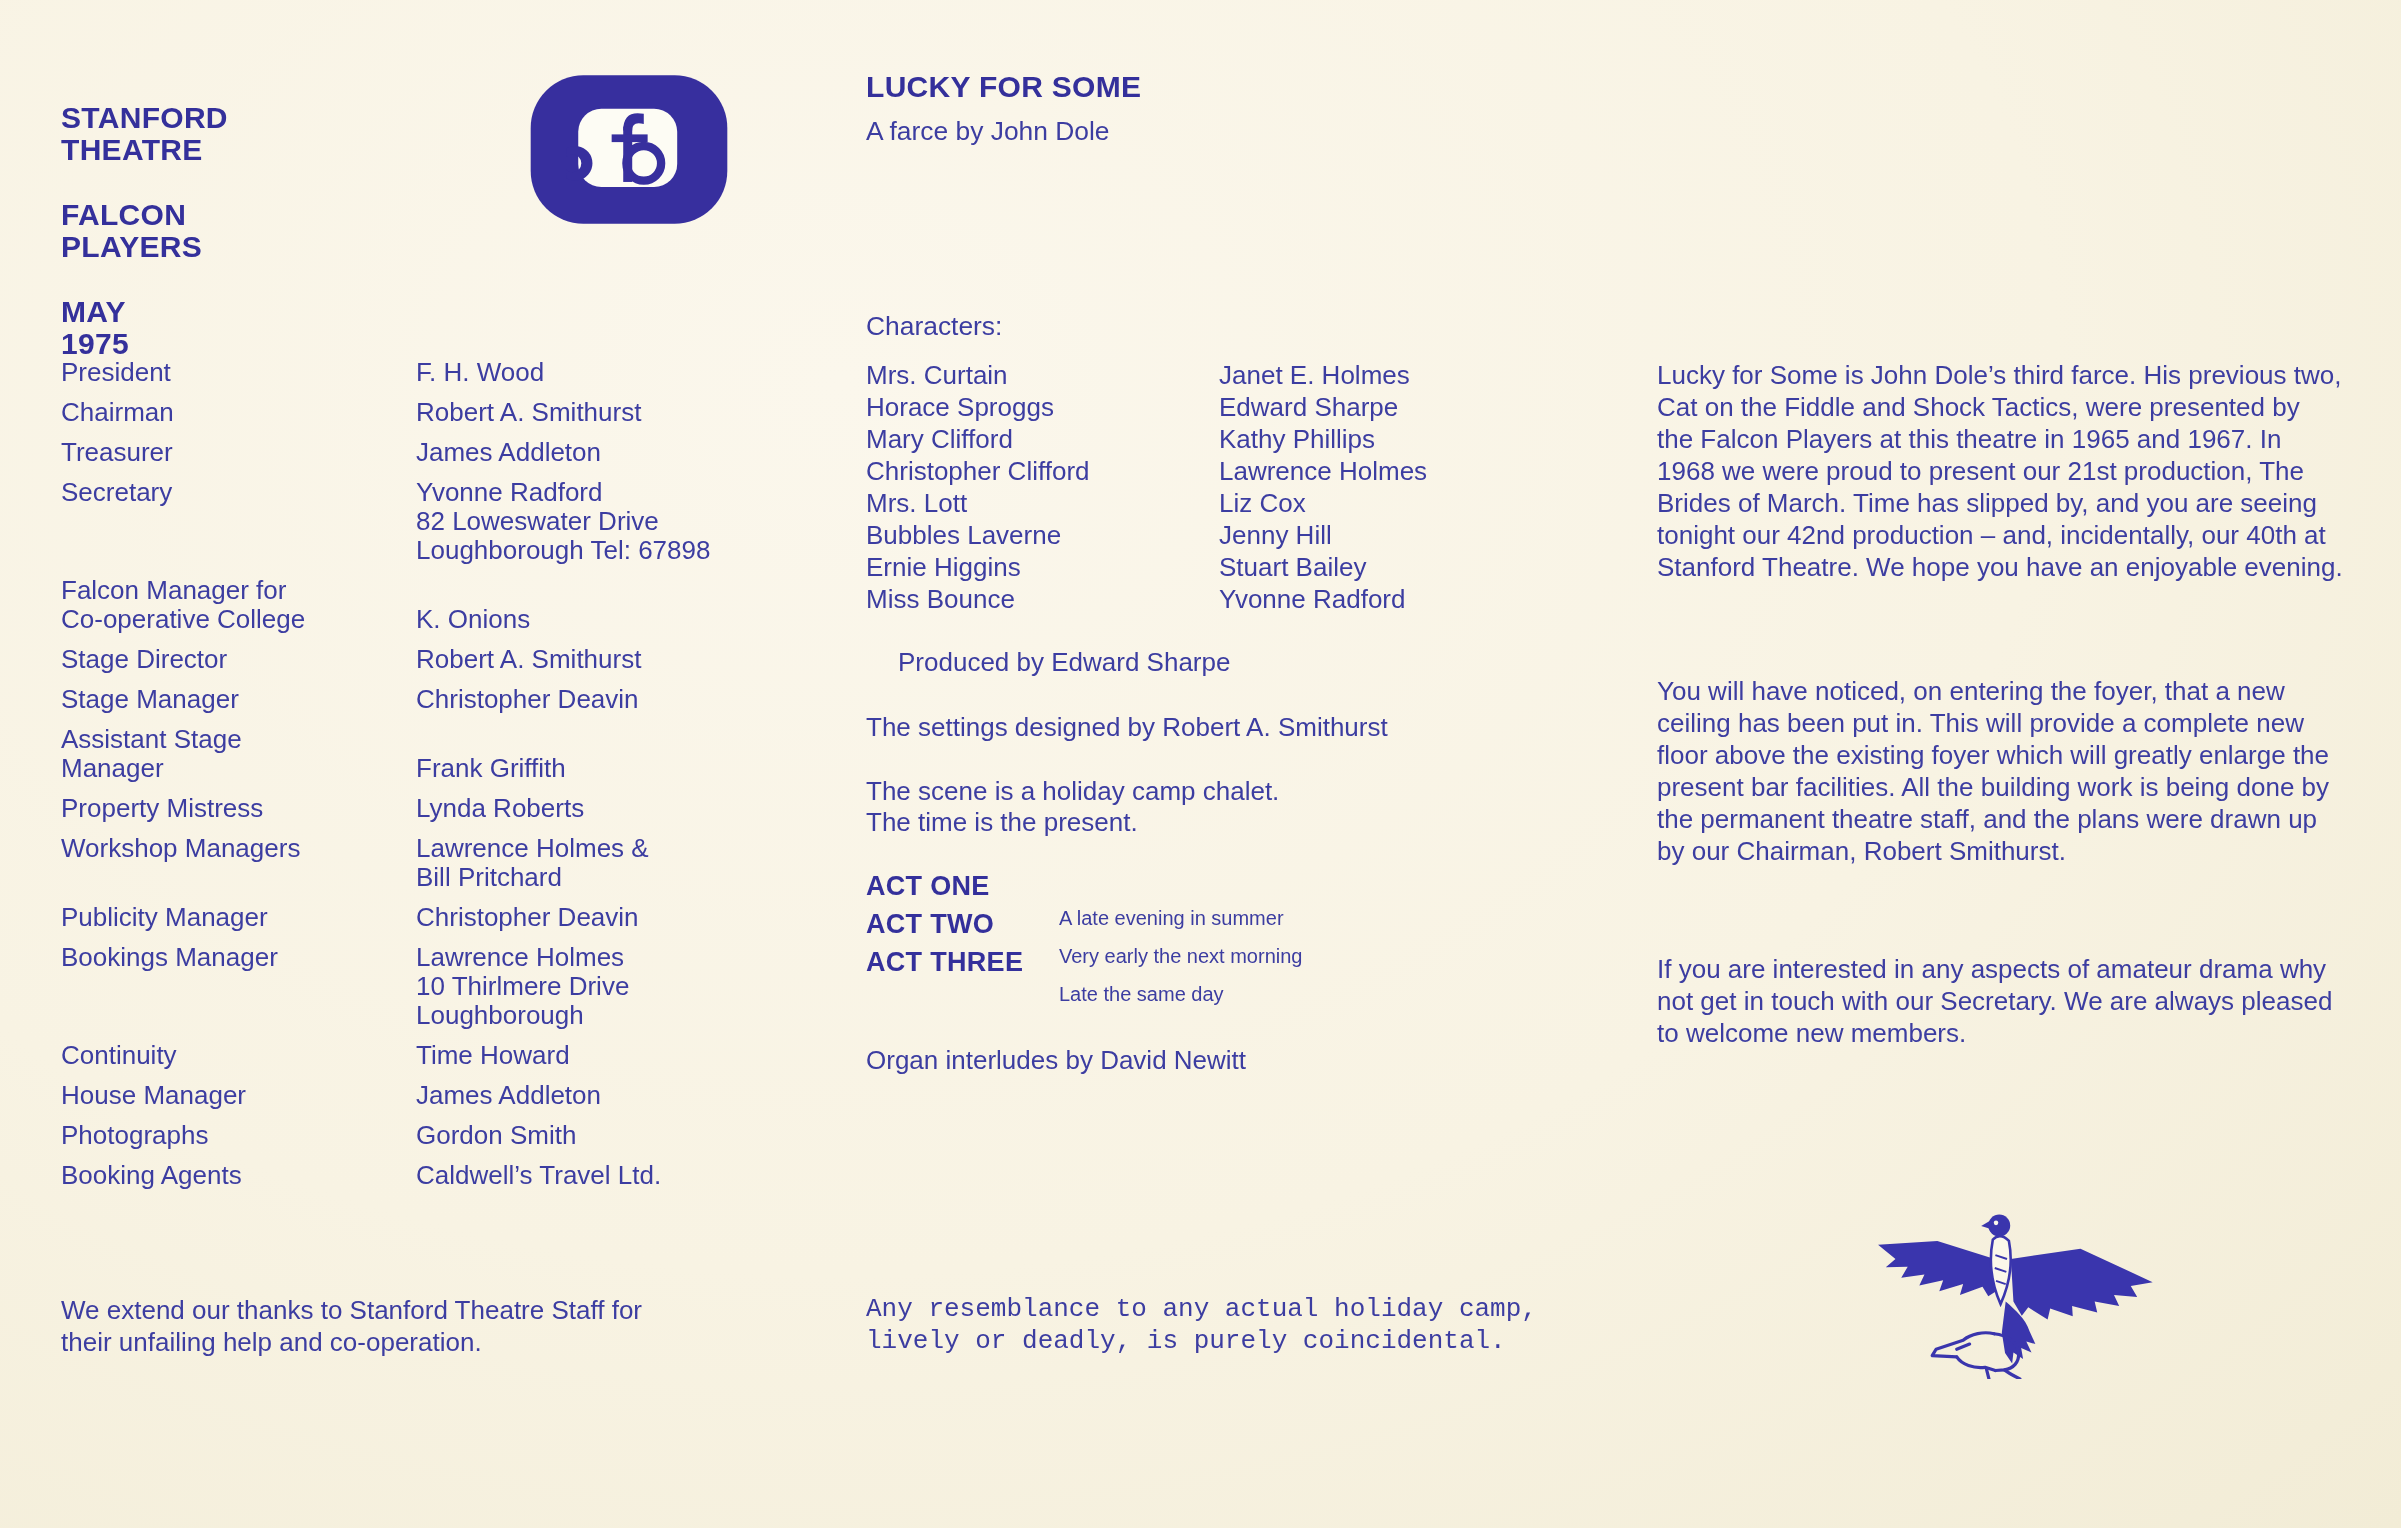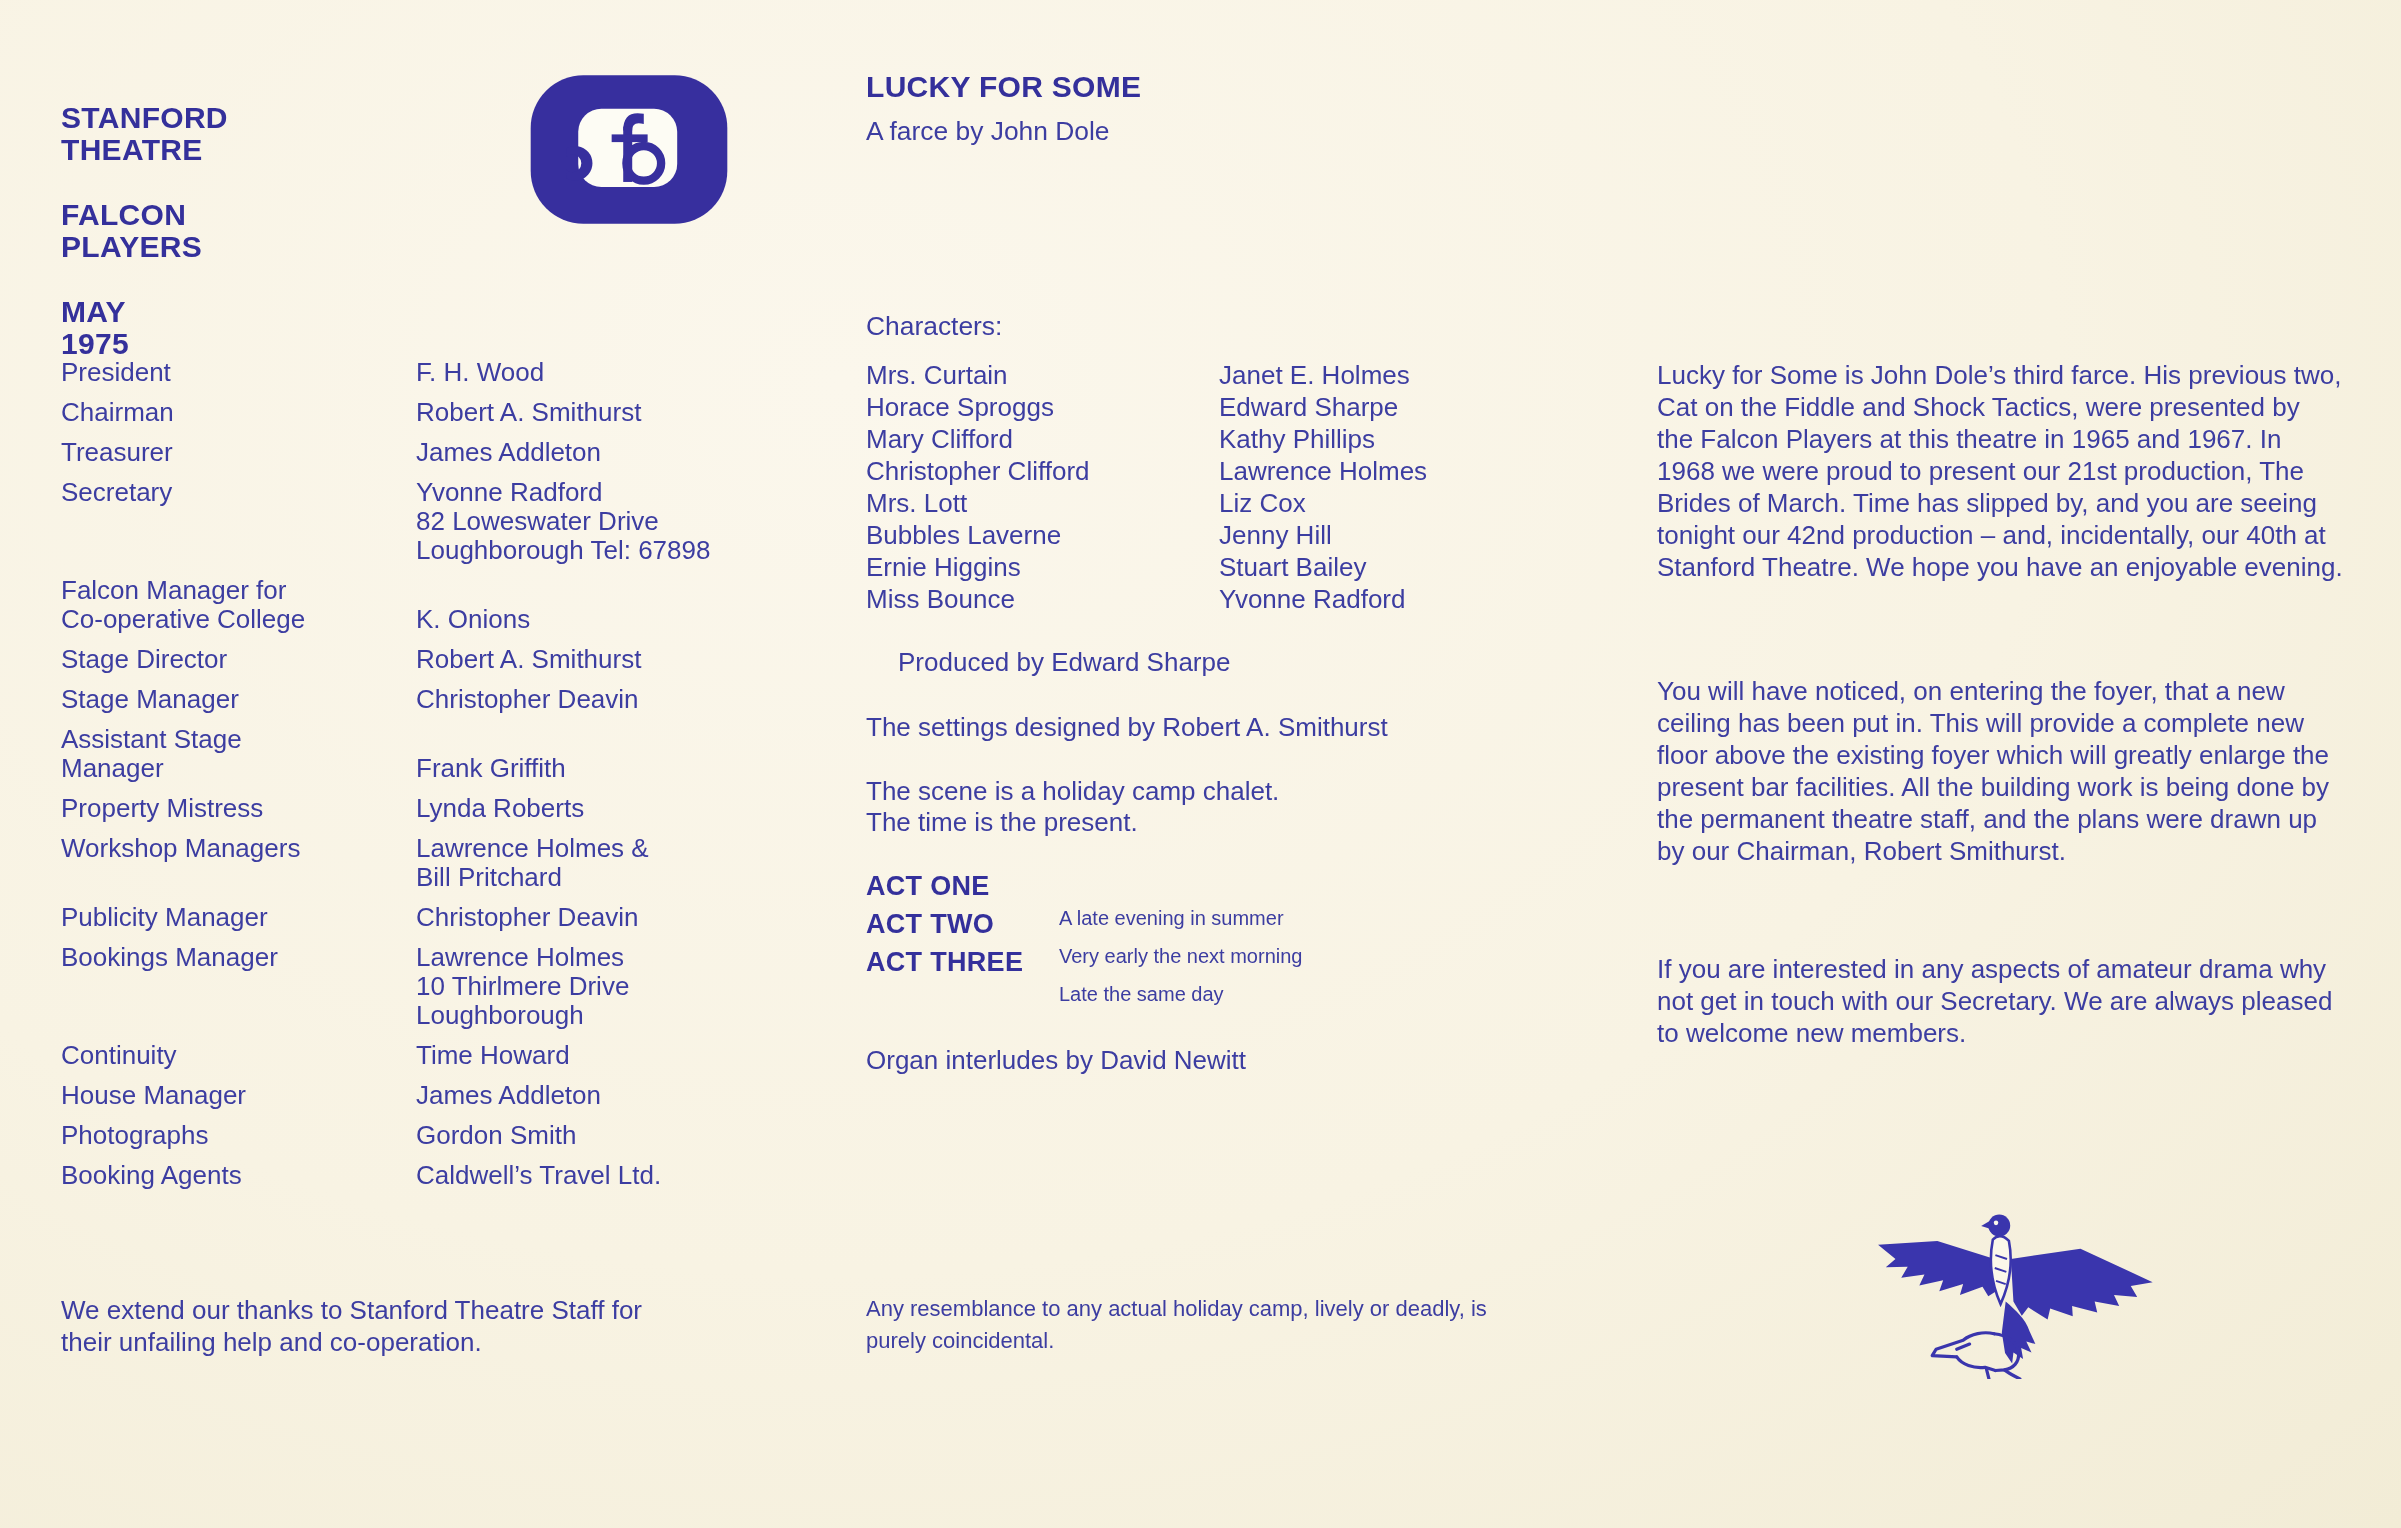--- a/index.html
+++ b/index.html
@@ -43,21 +43,21 @@
   .cast-character{width:353px;flex:none;font-size:26px;line-height:32px;}
   .cast-actor{flex:1;font-size:26px;line-height:32px;}
   #produced-line{top:647px;font-size:26px;margin-left:32px;}
   #settings-line{top:712px;font-size:26px;}
   #scene-block{top:776px;font-size:26px;line-height:31px;}
   #acts{top:871px;width:805px;}
   .act-row{display:flex;height:38px;}
   .act-label{width:193px;flex:none;font-size:27px;font-weight:700;color:var(--ink-bold);letter-spacing:0.3px;}
   .act-desc{flex:1;font-size:20px;margin-top:36px;}
   #organ-line{top:1045px;font-size:26px;}
-  #disclaimer{top:1293px;width:683px;font-size:22px;line-height:32px;margin:0;}
+  #disclaimer{top:1293px;width:683px;font-size:26px;line-height:32px;margin:0;font-family:Liberation Mono, monospace;}
   
   #notes{left:1657px;top:0;width:721px;height:1208px;}
   .note-para{position:absolute;width:686px;font-size:26px;line-height:32px;margin:0;}
   #note-para-0{top:359px;}
   #note-para-1{top:675px;}
   #note-para-2{top:953px;}
   #falcon{left:1860px;top:1206px;width:303px;height:173px;}
   p,h1,h2,div{margin:0;}
 </style>
 </head>

